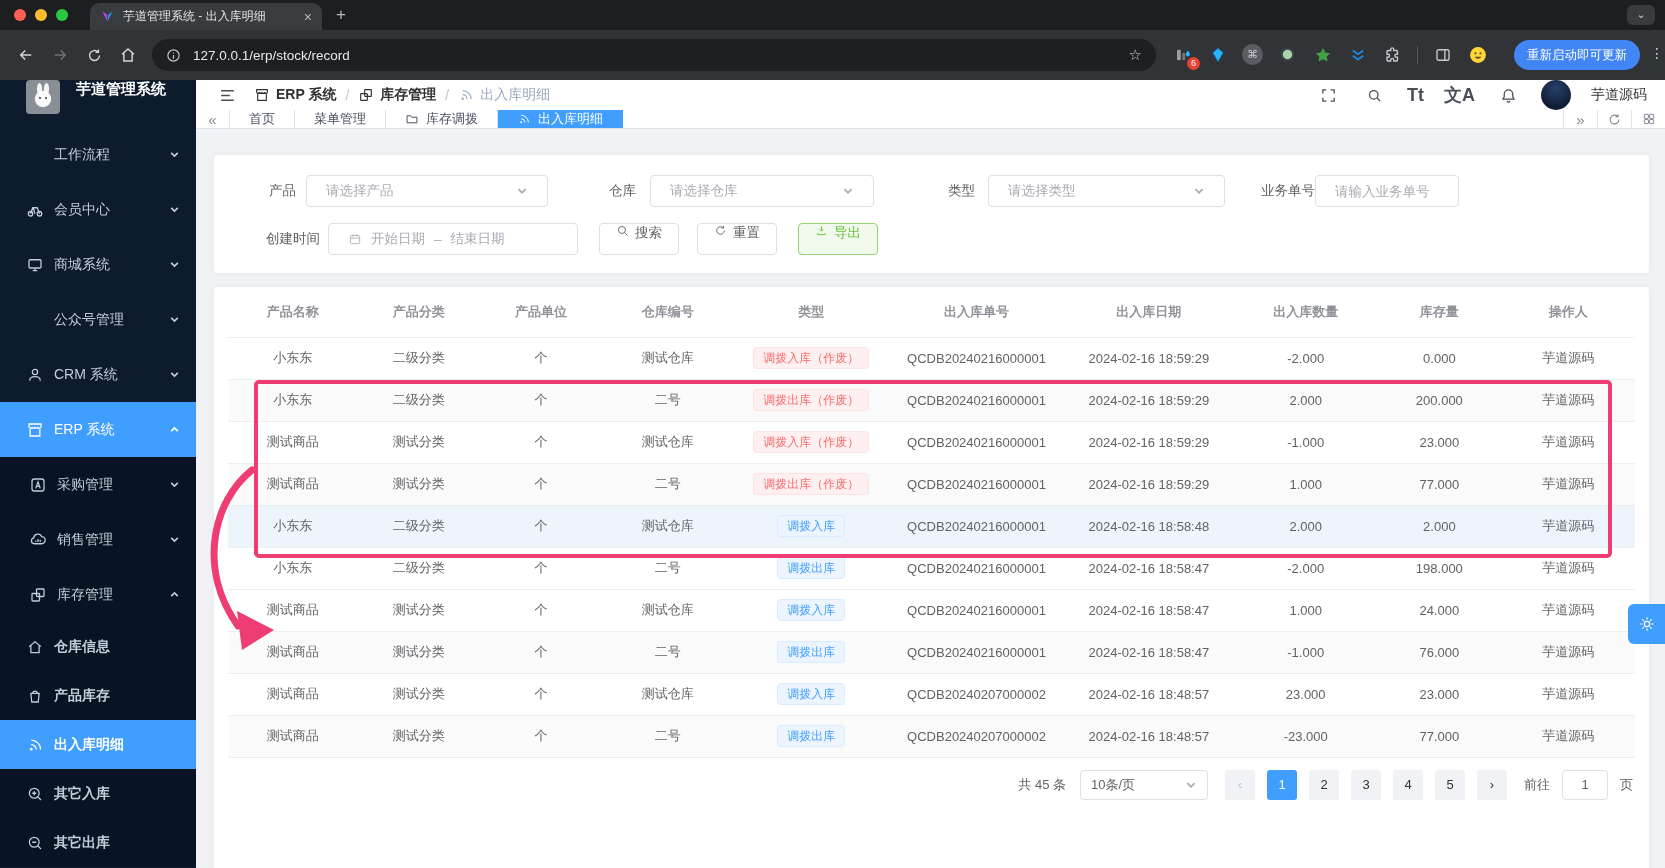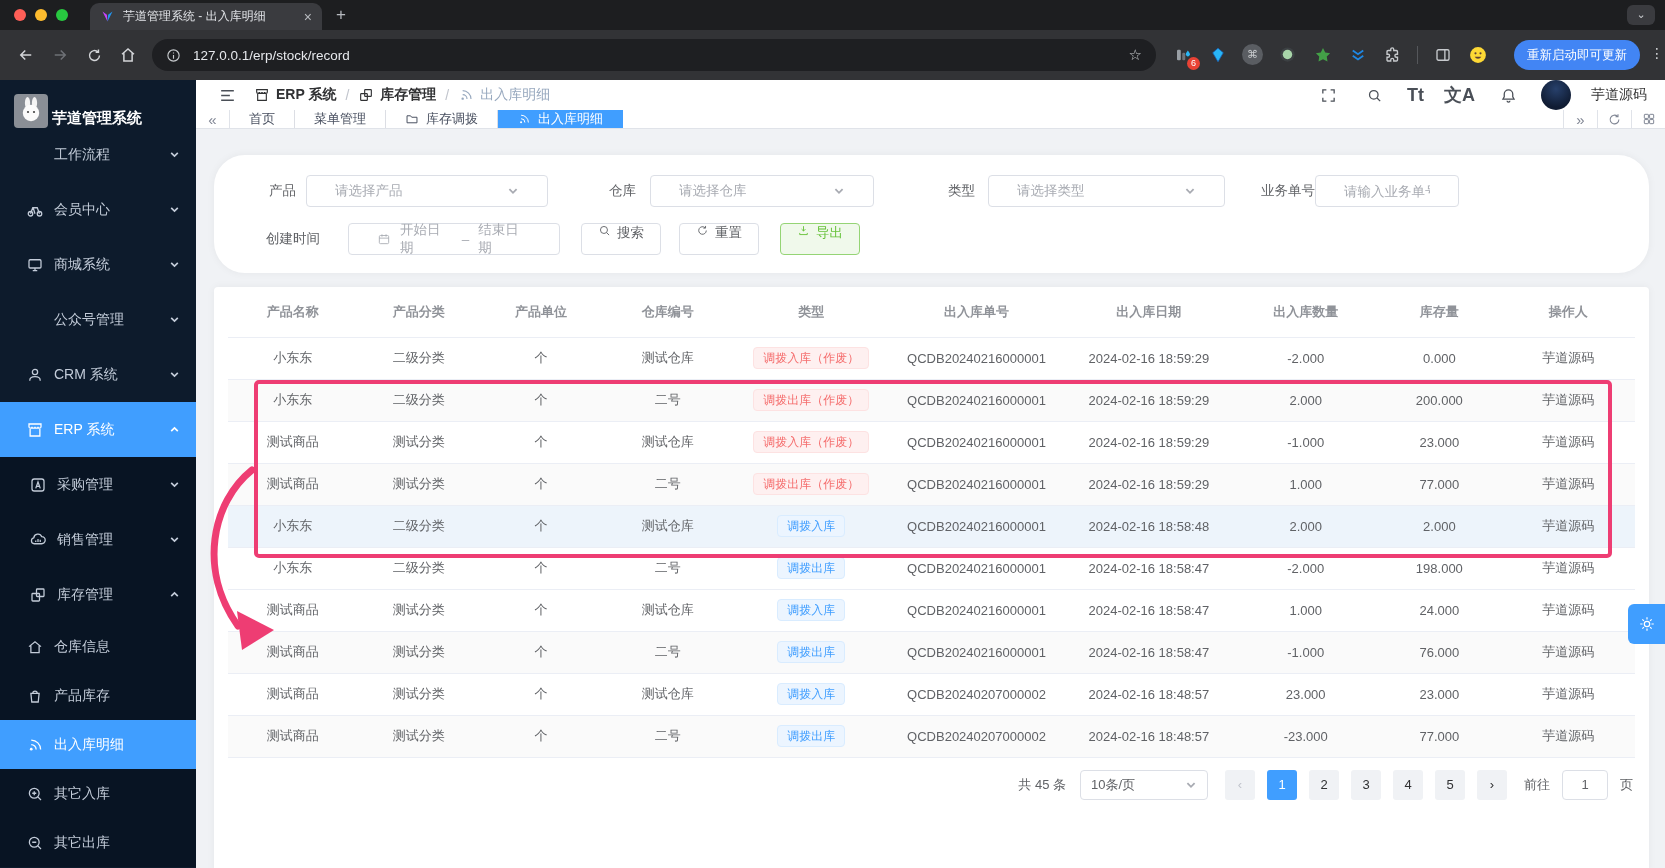--- a/index.html
+++ b/index.html
@@ -31,33 +31,33 @@
   .badge6 { position:absolute; right:-7px; bottom:-5px; background:#e94235; color:#fff; font-size:9px;
           min-width:13px; height:13px; border-radius:7px; text-align:center; line-height:13px; padding:0 2px; }
   .ext-div { width:1px; height:18px; background:#55575b; }
   .updbtn { position:absolute; left:1514px; top:10px; height:30px; background:#4285f4; color:#fff;
           border-radius:15px; font-size:12.5px; display:flex; align-items:center; padding:0 13px; }
   .kebab { position:absolute; left:1650px; top:15px; color:#d3d5d8; font-size:14px; letter-spacing:0; }
 
   
   .app { display:flex; height:788px; }
   .sidebar { width:196px; background:#0d1b2c; flex:none; overflow:hidden; }
-  .logo { height:48px; display:flex; align-items:flex-end; padding-left:14px; gap:4px; }
+  .logo { height:48px; display:flex; align-items:flex-start; padding-left:26px; gap:16px; }
   .logo .ttl { color:#fff; font-size:15px; font-weight:bold; }
   .si { height:55px; display:flex; align-items:center; padding-left:26px; gap:10px;
         color:#c3ccd9; font-size:14px; cursor:pointer; }
   .si.first { height:54px; }
   .si .ic { width:18px; height:18px; flex:none; }
   .si .ic svg { stroke:currentColor; fill:none; stroke-width:1.7; width:18px; height:18px; }
   .si .chev { margin-left:auto; margin-right:16px; flex:none; }
   .si .chev svg { stroke:currentColor; fill:none; stroke-width:1.5; }
   .si.active { background:#409eff; color:#fff; }
   .subwrap { background:#081423; }
   .si.lvl2 { padding-left:29px; }
-  .si.lvl3 { height:49px; }
+  .si.lvl3 { height:49px;font-weight:bold; }
   .main { flex:1; display:flex; flex-direction:column; min-width:0; position:relative; }
 
   
   .apphdr { height:48px; background:#fff; display:flex; align-items:center; padding:0 18px; gap:14px; }
   .hic { width:26px; height:26px; display:flex; align-items:center; justify-content:center; color:#4a4f57; }
   .hic svg { stroke:currentColor; fill:none; stroke-width:1.8; }
   .crumb { display:flex; align-items:center; gap:9px; font-size:14px; color:#303133; font-weight:bold; }
   .crumb .itm { display:flex; align-items:center; gap:6px; }
   .crumb .itm svg { stroke:currentColor; fill:none; stroke-width:1.7; }
   .crumb .sep { color:#c0c4cc; font-weight:normal; }
@@ -78,26 +78,26 @@
   .vtab { display:flex; align-items:center; gap:7px; padding:0 19px; border:1px solid #dcdee4;
           border-top:none; border-bottom:none; border-left:none; font-size:13px; color:#495060;
           background:#fff; box-shadow:inset 0 0 0 1px #fff, inset 1px 0 0 #dcdee4; border-right:1px solid #dcdee4; }
   .vtab svg { stroke:currentColor; fill:none; stroke-width:1.7; }
   .vtab.active { background:#409eff; color:#fff; border-color:#409eff; box-shadow:none; }
   .tb-spacer { flex:1; }
 
   
   .content { flex:1; padding:26px 16px 0 18px; position:relative; }
   .card { background:#fff; border-radius:4px; box-shadow:0 0 8px rgba(0,0,0,0.05); }
-  .filter-card { height:118px; padding:20px 0 0 22px;border-radius:31px; }
+  .filter-card { height:118px; padding:20px 0 0 22px; }
   .frow { display:flex; align-items:center; height:32px; }
   .frow + .frow { margin-top:16px; }
   .flabel { font-size:13.5px; color:#606266; text-align:right; flex:none; }
   .sel, .tinput, .drange { height:32px; border:1px solid #dcdfe6; border-radius:4px; background:#fff;
-          display:flex; align-items:center; padding:0 28px; font-size:13.5px; color:#a8abb2; }
+          display:flex; align-items:center; padding:0 19px; font-size:13.5px; color:#a8abb2; }
   .sel .ph { flex:1; }
   .sel svg, .drange svg { stroke:#a8abb2; fill:none; stroke-width:1.5; flex:none; }
   .tinput input { border:none; outline:none; width:100%; font-size:13.5px; color:#606266; }
   .tinput input::placeholder { color:#a8abb2; }
   .drange { gap:9px; }
   .drange .d { color:#a8abb2; }
   .fbtn { height:32px; border:1px solid #dcdfe6; border-radius:4px; background:#fff; color:#606266;
           font-size:13.5px; display:flex; gap:6px; padding:0 16px; cursor:pointer; }
   .fbtn svg { stroke:currentColor; fill:none; stroke-width:1.7; }
   .fbtn.success { background:#f0f9eb; border-color:#95d475; color:#67c23a; }
@@ -503,21 +503,21 @@
                   <path d="M2 3.5l3 3 3-3"></path>
                 </svg>
             </span>
             <span class="flabel" style="width:58px; margin-left:32px">业务单号</span>
             <span class="tinput" style="width:144px; ">
               <input placeholder="请输入业务单号" style="">
             </span>
           </div>
           <div class="frow">
             <span class="flabel" style="width:84px">创建时间</span>
-            <span class="drange" style="width:212px; margin-left:28px">
+            <span class="drange" style="width:250px; margin-left:8px">
               <svg width="14" height="14" viewBox="0 0 24 24">
                   <rect x="4" y="6" width="16" height="14" rx="2"></rect>
                   <path d="M4 10.5h16M8.5 4v4M15.5 4v4"></path>
                 </svg>
               <span class="d">开始日期</span>
               <span class="d">–</span>
               <span class="d">结束日期</span>
             </span>
             <button class="fbtn" style="margin-left:21px">
               <svg width="13" height="13" viewBox="0 0 24 24">

